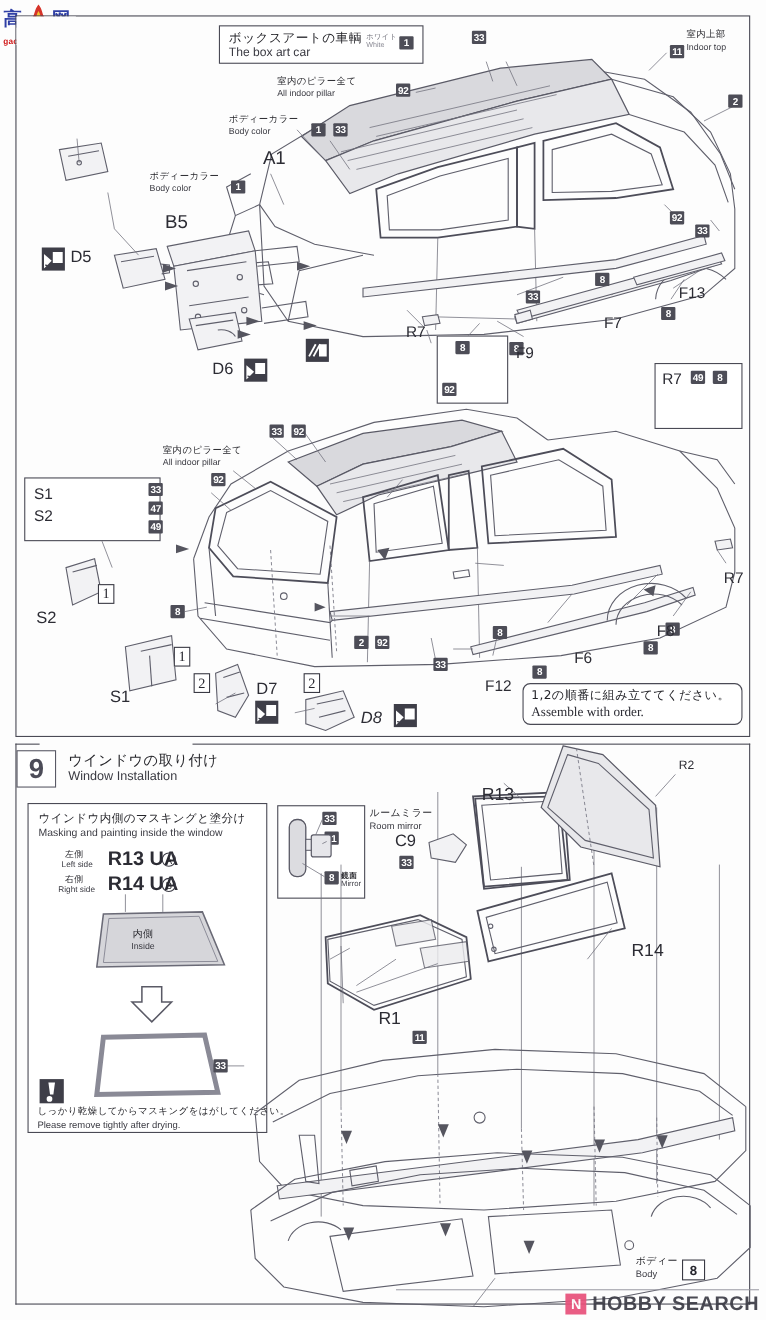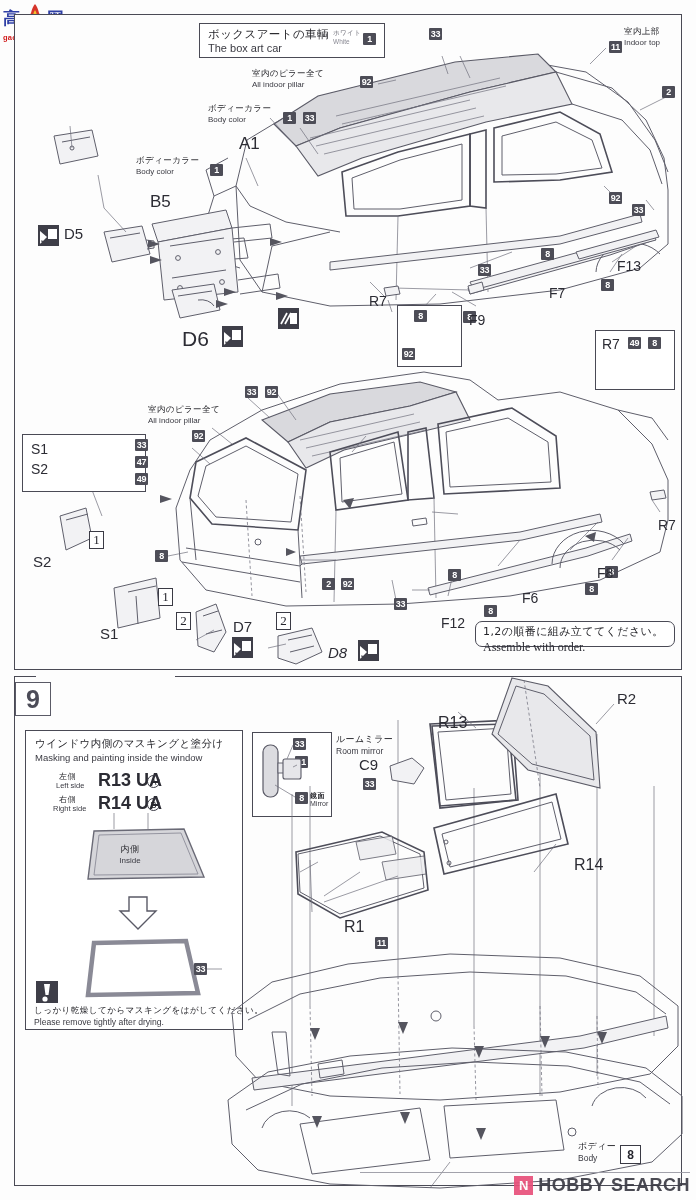--- a/index.html
+++ b/index.html
@@ -484,21 +484,21 @@
   <div class="icon-sq" style="left:38px; top:225px;">
     <svg width="21" height="21" viewBox="0 0 21 21">
         <polygon points="2,19 9,12 2,6" fill="#fff"></polygon>
         <polygon points="10,4 19,4 19,14 10,14" fill="#fff"></polygon>
         <path d="M3 16 a4 4 0 0 1 4 4" stroke="#3e3e48" stroke-width="1.2" fill="none"></path>
         <circle cx="3.3" cy="19.6" r="1" fill="#3e3e48"></circle>
       </svg>
   </div>
   <div class="partlabel abs" style="left:64px; top:225px; font-size:15px;">D5</div>
 
-  <div class="partlabel abs" style="left:182px; top:327px; font-size:21px;">D6</div>
+  <div class="partlabel abs" style="left:193px; top:327px; font-size:15px;">D6</div>
   <div class="icon-sq" style="left:222px; top:326px;">
     <svg width="21" height="21" viewBox="0 0 21 21">
         <polygon points="2,19 9,12 2,6" fill="#fff"></polygon>
         <polygon points="10,4 19,4 19,14 10,14" fill="#fff"></polygon>
         <path d="M3 16 a4 4 0 0 1 4 4" stroke="#3e3e48" stroke-width="1.2" fill="none"></path>
         <circle cx="3.3" cy="19.6" r="1" fill="#3e3e48"></circle>
       </svg>
   </div>
 
   <div class="icon-sq" style="left:278px; top:308px;">
@@ -586,26 +586,30 @@
   <span class="chip abs" style="left:448px; top:569px;">8</span>
   <span class="chip abs" style="left:484px; top:605px;">8</span>
   <span class="chip abs" style="left:585px; top:583px;">8</span>
   <span class="chip abs" style="left:605px; top:566px;">8</span>
 
   <div class="partlabel abs" style="left:441px; top:615px; font-size:14px;">F12</div>
   <div class="partlabel abs" style="left:522px; top:590px; font-size:14px;">F6</div>
   <div class="partlabel abs" style="left:597px; top:565px; font-size:14px;">F8</div>
   <div class="partlabel abs" style="left:658px; top:517px; font-size:14px;">R7</div>
 
-  <div class="box rounded" style="left:475px; top:621px; width:200px; height:26px;padding-left:24px;">
+  <div class="box rounded" style="left:475px; top:621px; width:200px; height:38px;padding-left:24px;">
     <div class="jp abs" style="left:7px; top:2px; font-size:11px;">1,2の順番に組み立ててください。</div>
     <div class="abs" style="left:7px; top:18px; font-size:12px; font-family:'Liberation Serif', serif; color:#2c2c34;">Assemble with order.</div>
   </div>
 
   <div class="stepnum" style="left:15px; top:682px;">9</div>
+  <div class="abs" style="left:62px; top:684px;">
+    <div class="jp" style="font-size:13px; line-height:15px;">ウインドウの取り付け</div>
+    <div class="en" style="font-size:11.5px; line-height:14px;">Window Installation</div>
+  </div>
 
   <div class="frame" style="left:14px; top:676px; width:668px; height:510px; border-top:none;"></div>
   <div class="divider" style="left:14px; top:676px; width:22px;"></div>
   <div class="divider" style="left:175px; top:676px; width:507px;"></div>
 
   <div class="box" style="left:25px; top:730px; width:218px; height:300px;">
     <div class="jp abs" style="left:9px; top:6px; font-size:10.5px;">ウインドウ内側のマスキングと塗分け</div>
     <div class="en abs" style="left:9px; top:21px; font-size:9.5px;">Masking and painting inside the window</div>
 
     <div class="jp abs" style="left:33px; top:40px; font-size:8px;">左側</div>
@@ -762,21 +766,21 @@
       <line x1="614" y1="28" x2="596" y2="48"></line>
       <line x1="534" y1="196" x2="556" y2="168"></line>
       <line x1="300" y1="196" x2="318" y2="186"></line>
       <line x1="324" y1="220" x2="360" y2="196"></line>
       <line x1="324" y1="226" x2="398" y2="200"></line>
       <line x1="430" y1="512" x2="450" y2="486"></line>
     </g>
   </svg>
 
   <div class="partlabel abs" style="left:438px; top:714px; font-size:16px;">R13</div>
-  <div class="partlabel abs" style="left:617px; top:690px; font-size:15px;">R2</div>
+  <div class="partlabel abs" style="left:617px; top:690px; font-size:11px;">R2</div>
   <div class="partlabel abs" style="left:574px; top:856px; font-size:16px;">R14</div>
   <div class="partlabel abs" style="left:344px; top:918px; font-size:16px;">R1</div>
   <span class="chip abs" style="left:375px; top:937px;">11</span>
 
   <div class="abs" style="left:578px; top:1140px;">
     <div class="jp" style="font-size:9px;">ボディー</div>
     <div class="en" style="font-size:8.5px;">Body</div>
   </div>
   <div class="abs" style="left:620px; top:1145px; width:21px; height:19px; border:1.2px solid #3a3a44; background:#fff; display:flex; align-items:center; justify-content:center; font-size:12px; font-weight:700; font-family:'Liberation Sans',sans-serif; color:#26262e;">8</div>
 

